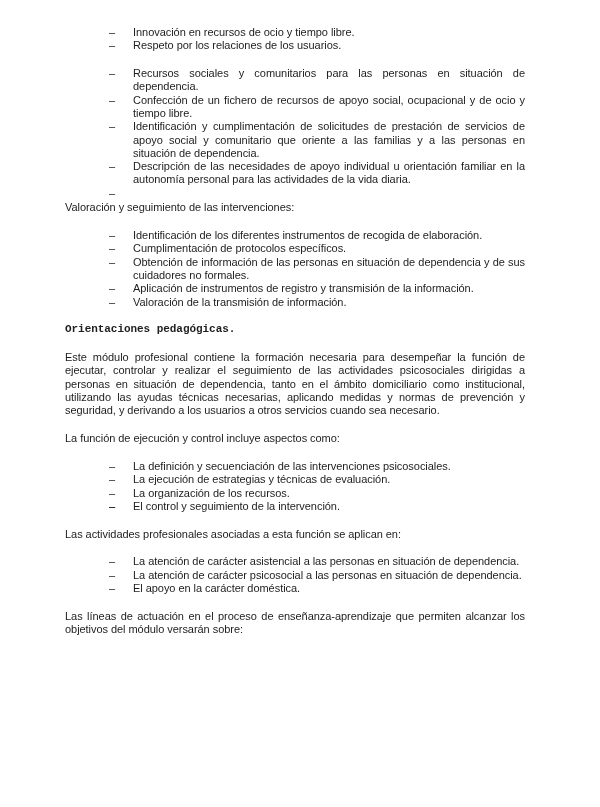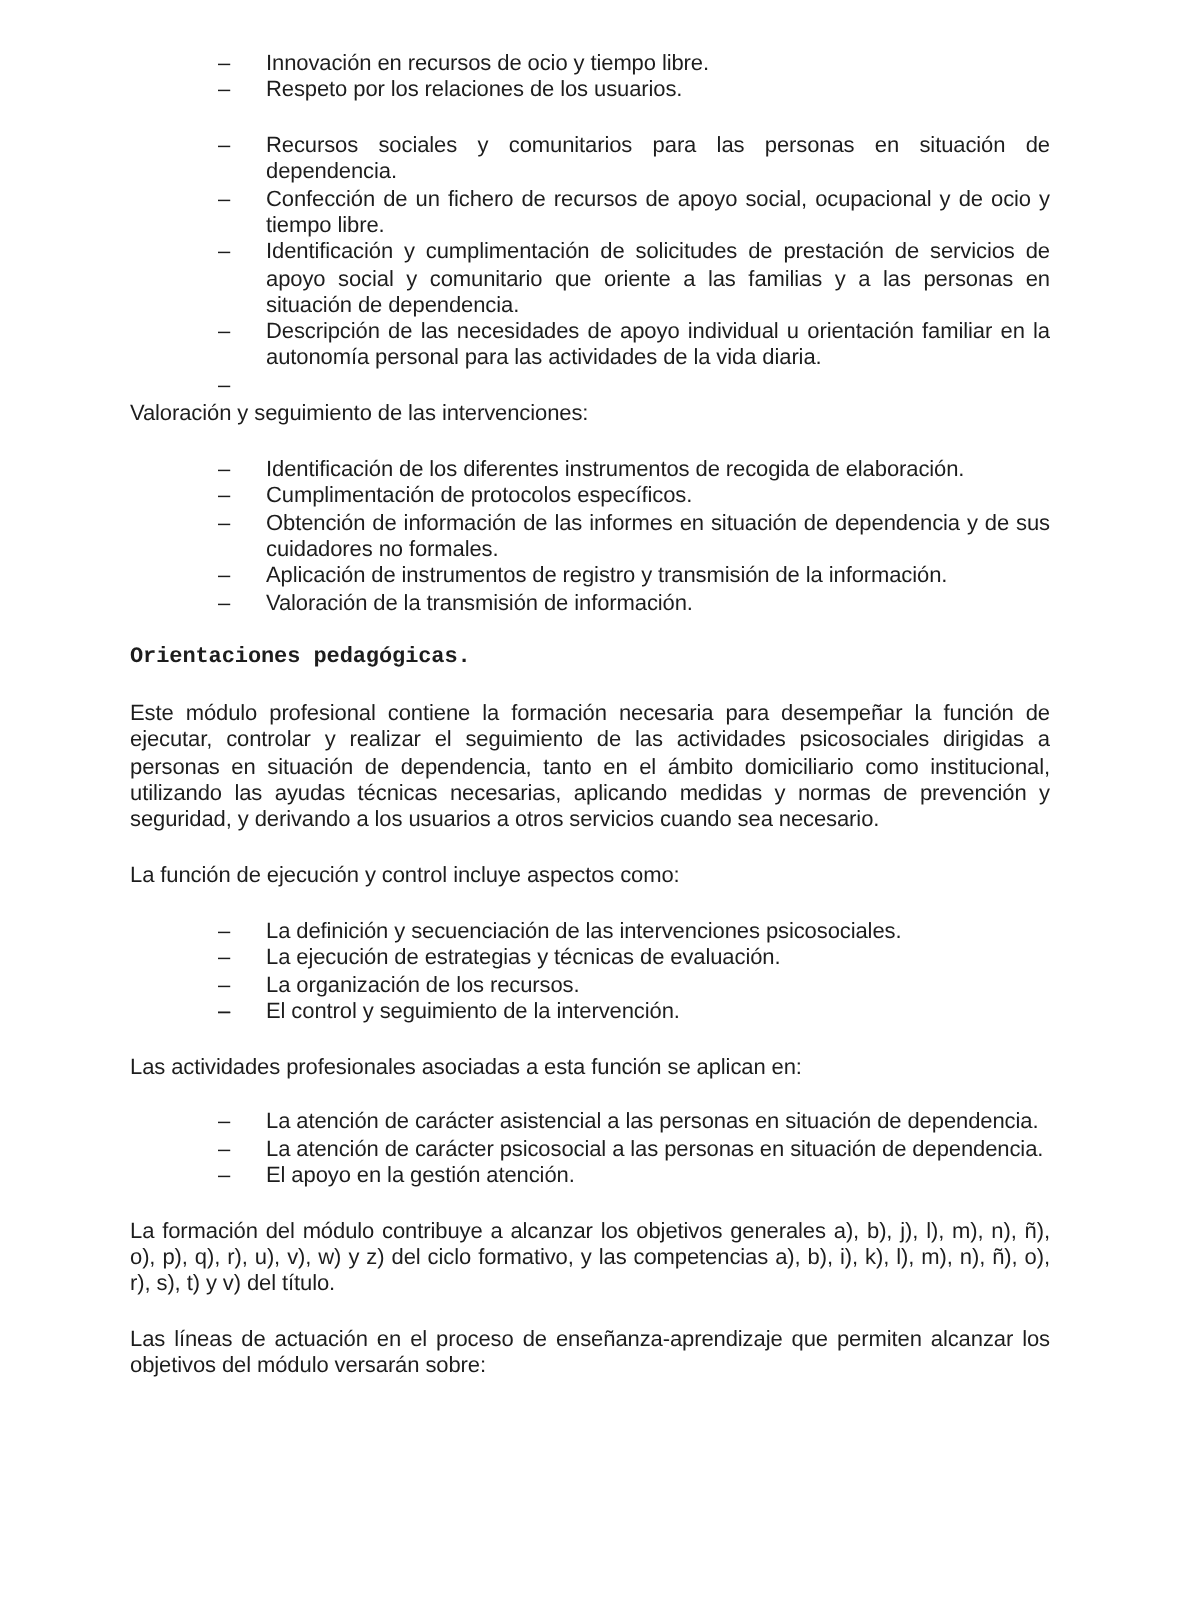--- a/index.html
+++ b/index.html
@@ -84,21 +84,21 @@
     <div class="bitem">
       <span class="bdash">–</span>
       <span>Identificación de los diferentes instrumentos de recogida de elaboración.</span>
     </div>
     <div class="bitem">
       <span class="bdash">–</span>
       <span>Cumplimentación de protocolos específicos.</span>
     </div>
     <div class="bitem">
       <span class="bdash">–</span>
-      <span>Obtención de información de las informes en situación de dependencia y de sus cuidadores no formales.</span>
+      <span>Obtención de información de las personas en situación de dependencia y de sus cuidadores no formales.</span>
     </div>
     <div class="bitem">
       <span class="bdash">–</span>
       <span>Aplicación de instrumentos de registro y transmisión de la información.</span>
     </div>
     <div class="bitem">
       <span class="bdash">–</span>
       <span>Valoración de la transmisión de información.</span>
     </div>
   </div>
@@ -137,21 +137,20 @@
     <div class="bitem">
       <span class="bdash">–</span>
       <span>La atención de carácter asistencial a las personas en situación de dependencia.</span>
     </div>
     <div class="bitem">
       <span class="bdash">–</span>
       <span>La atención de carácter psicosocial a las personas en situación de dependencia.</span>
     </div>
     <div class="bitem">
       <span class="bdash">–</span>
-      <span>El apoyo en la gestión atención.</span>
+      <span>El apoyo en la carácter doméstica.</span>
     </div>
   </div>
 
-  <p class="para">La formación del módulo contribuye a alcanzar los objetivos generales a), b), j), l), m), n), ñ), o), p), q), r), u), v), w) y z) del ciclo formativo, y las competencias a), b), i), k), l), m), n), ñ), o), r), s), t) y v) del título.</p>
 
   <p class="para">Las líneas de actuación en el proceso de enseñanza-aprendizaje que permiten alcanzar los objetivos del módulo versarán sobre:</p>
 
 </div>
 
 </body></html>

